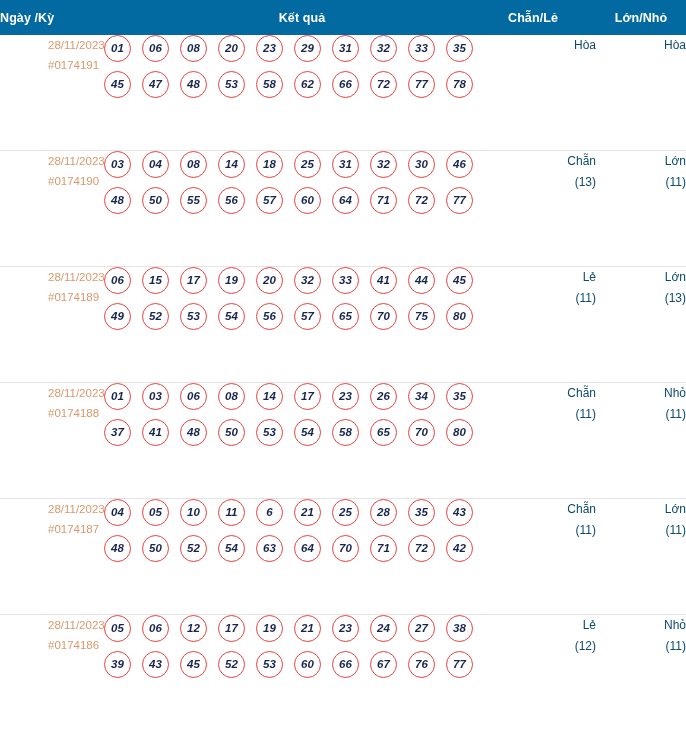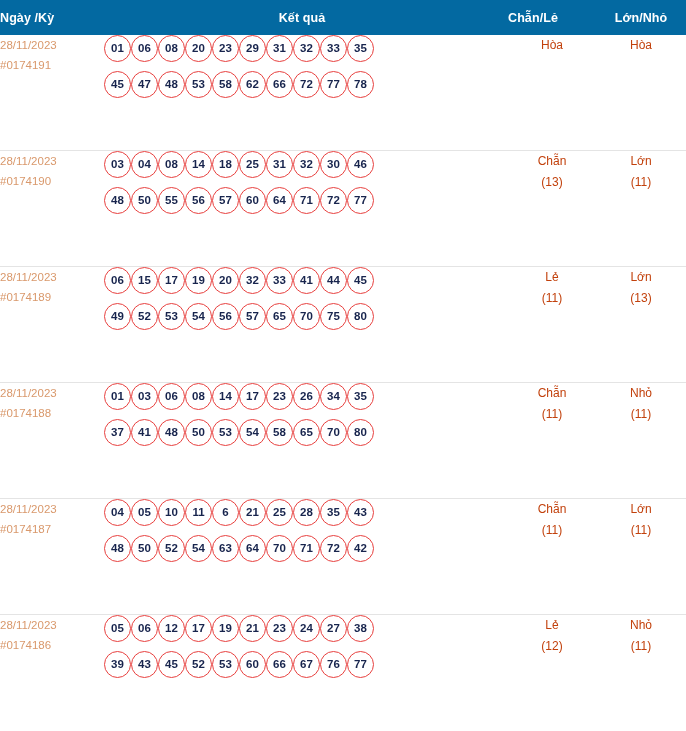--- a/index.html
+++ b/index.html
@@ -49,49 +49,51 @@
     height: 116px;
   }
 
   .cell-date {
     padding: 12px 4px 0 12px;
     color: #d9986b;
     font-size: 11.5px;
     line-height: 20px;
     white-space: nowrap;
   }
-  .date-line, .draw-id { display: block; }
+  .date-line, .draw-id { display: block; margin-left: 48px; }
 
   .cell-results {
     padding: 6px 0 0 0;
   }
   .ball-row {
     display: flex;
+    gap: 11px;
     padding-left: 8px;
     margin-bottom: 9px;
+    font-style: italic;
   }
   .ball {
     width: 25px;
     height: 25px;
     flex: 0 0 25px;
     border: 1.4px solid #e8413f;
     border-radius: 50%;
     background: #ffffff;
     color: #17244d;
     font-size: 11.5px;
     font-weight: bold;
     line-height: 25px;
     text-align: center;
     box-sizing: content-box;
   }
 
   .cell-parity, .cell-magnitude {
-    text-align: center;
+    text-align: right;
     padding-top: 13px;
-    color: #c2410c;
+    color: #0c4a6e;
     font-size: 12px;
     line-height: 21px;
   }
   .verdict-label, .verdict-count { display: block; }
   .verdict-count:empty { display: none; }
 </style>
 </head>
 <body>
 
 <table class="results-table">

